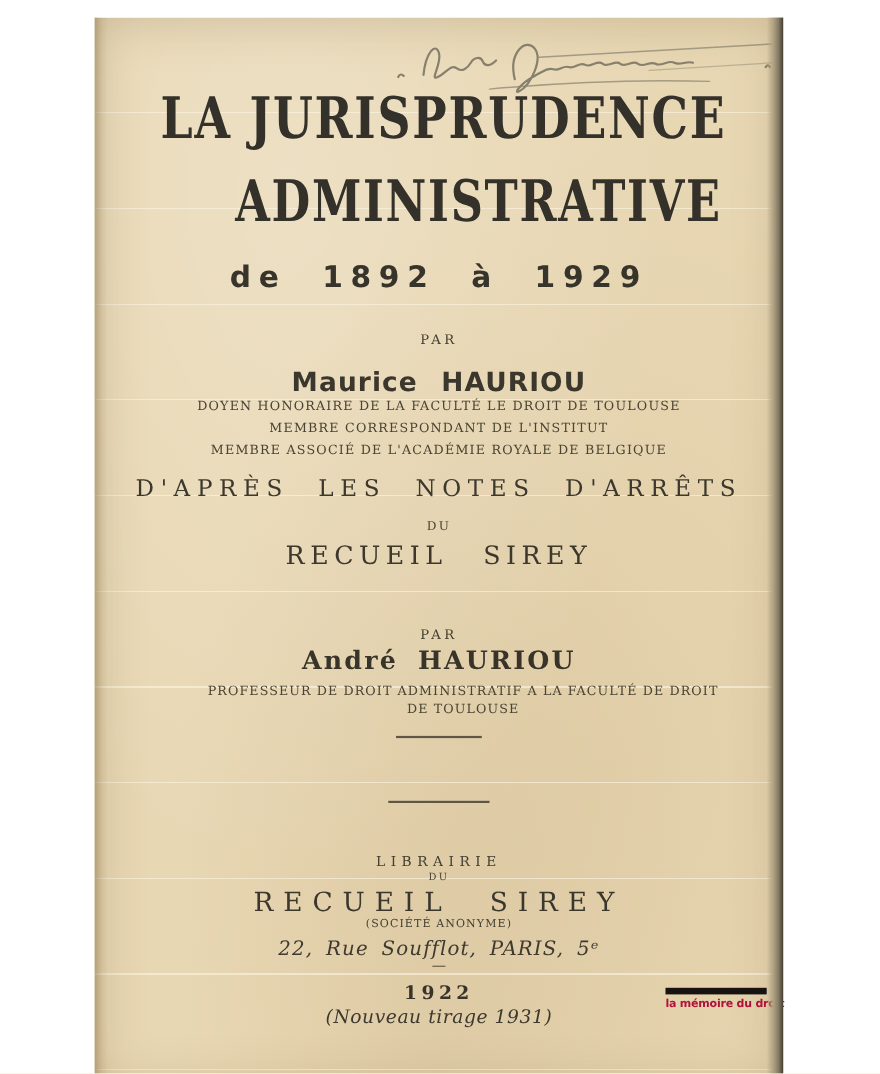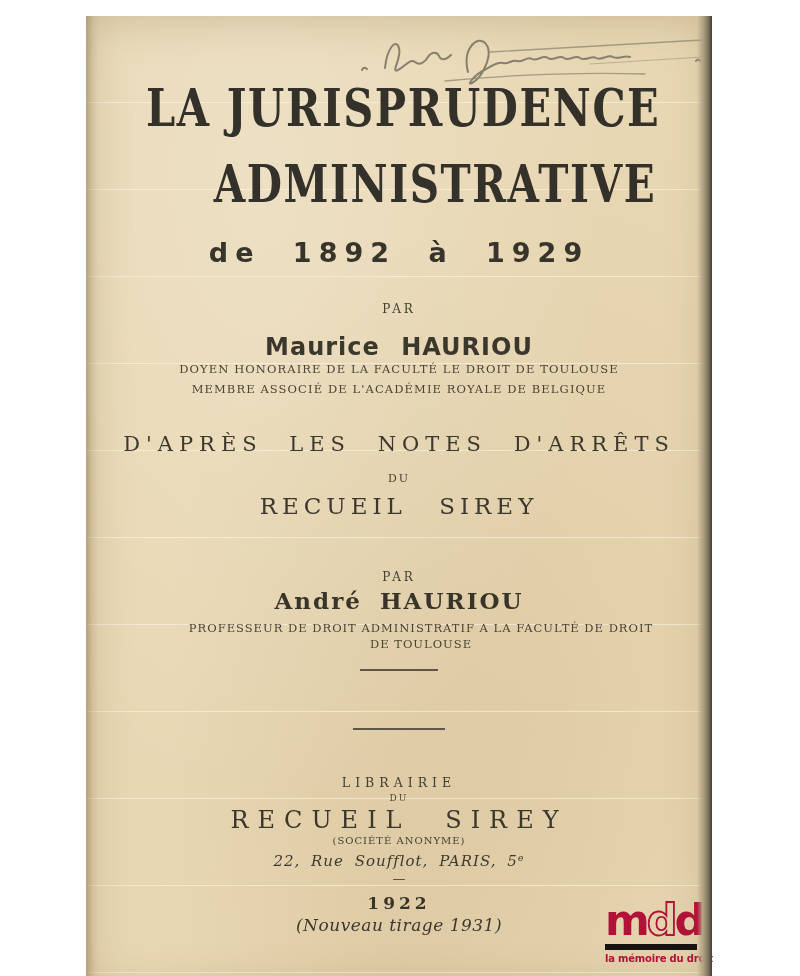--- a/index.html
+++ b/index.html
@@ -66,21 +66,21 @@
 
   .rule{position:absolute;left:50%;transform:translateX(-50%);height:2px;background:#5e5745;}
   .rule-1{top:653px;width:78px;}
   .rule-2{top:712px;width:92px;}
   .tome{top:672px;font-weight:bold;font-size:18px;letter-spacing:8px;word-spacing:10px;color:#39352b;}
 
   .librairie{top:759px;font-size:12.5px;letter-spacing:5px;color:#423e33;}
   .du2{top:777px;font-size:9px;letter-spacing:2px;color:#4a4434;}
   .recueil2{top:790px;font-size:24px;letter-spacing:9px;word-spacing:18px;color:#3b372d;}
   .societe{top:819px;font-size:10px;letter-spacing:1px;color:#454032;}
-  .address{top:836px;font-style:italic;font-size:15px;letter-spacing:1px;word-spacing:5px;color:#3e3a2f;}
+  .address{top:836px;font-style:italic;font-size:18px;letter-spacing:1px;word-spacing:5px;color:#3e3a2f;}
   .dash{top:855px;font-size:13px;color:#454032;}
   .year{top:877px;font-weight:bold;font-size:17px;letter-spacing:4px;color:#38342a;}
   .reprint{top:899px;font-style:italic;font-size:17px;letter-spacing:0.5px;color:#3c382d;}
 
   
   .signature{position:absolute;left:254px;top:10px;width:372px;height:60px;}
   .signature path{fill:none;stroke:#87806d;stroke-width:2;stroke-linecap:round;}
   .signature .thin{stroke-width:1.3;opacity:0.7;}
   .signature .faint{stroke-width:1.1;opacity:0.45;}
 
@@ -117,20 +117,21 @@
     </svg>
 
     <div class="tb title-l1">LA JURISPRUDENCE</div>
     <div class="tb title-l2">ADMINISTRATIVE</div>
     <div class="tb years">de 1892 à 1929</div>
 
     <div class="tb par-label par1">PAR</div>
     <div class="tb author1">Maurice HAURIOU</div>
     <div class="tb affil1">
       <div>DOYEN HONORAIRE DE LA FACULTÉ LE DROIT DE TOULOUSE</div>
+      <div>MEMBRE CORRESPONDANT DE L'INSTITUT</div>
       <div>MEMBRE ASSOCIÉ DE L'ACADÉMIE ROYALE DE BELGIQUE</div>
     </div>
 
     <div class="tb dapres">D'APRÈS LES NOTES D'ARRÊTS</div>
     <div class="tb du1">DU</div>
     <div class="tb recueil1">RECUEIL SIREY</div>
     <div class="tb par-label par2">PAR</div>
     <div class="tb author2">André HAURIOU</div>
     <div class="tb affil2">
       <div>PROFESSEUR DE DROIT ADMINISTRATIF A LA FACULTÉ DE DROIT</div>
@@ -143,20 +144,19 @@
     <div class="tb librairie">LIBRAIRIE</div>
     <div class="tb du2">DU</div>
     <div class="tb recueil2">RECUEIL SIREY</div>
     <div class="tb societe">(SOCIÉTÉ ANONYME)</div>
     <div class="tb address">22, Rue Soufflot, PARIS, 5ᵉ</div>
     <div class="tb dash">—</div>
     <div class="tb year">1922</div>
     <div class="tb reprint">(Nouveau tirage 1931)</div>
 
     <div class="logo">
-      <div class="logo-word"><span>m</span><span class="outline">d</span><span>d</span></div>
       <div class="logo-bar"></div>
       <div class="logo-tagline">la mémoire du droit</div>
     </div>
 
     <div class="edge-right"></div>
   </div>
 </div>
 
 </body></html>

